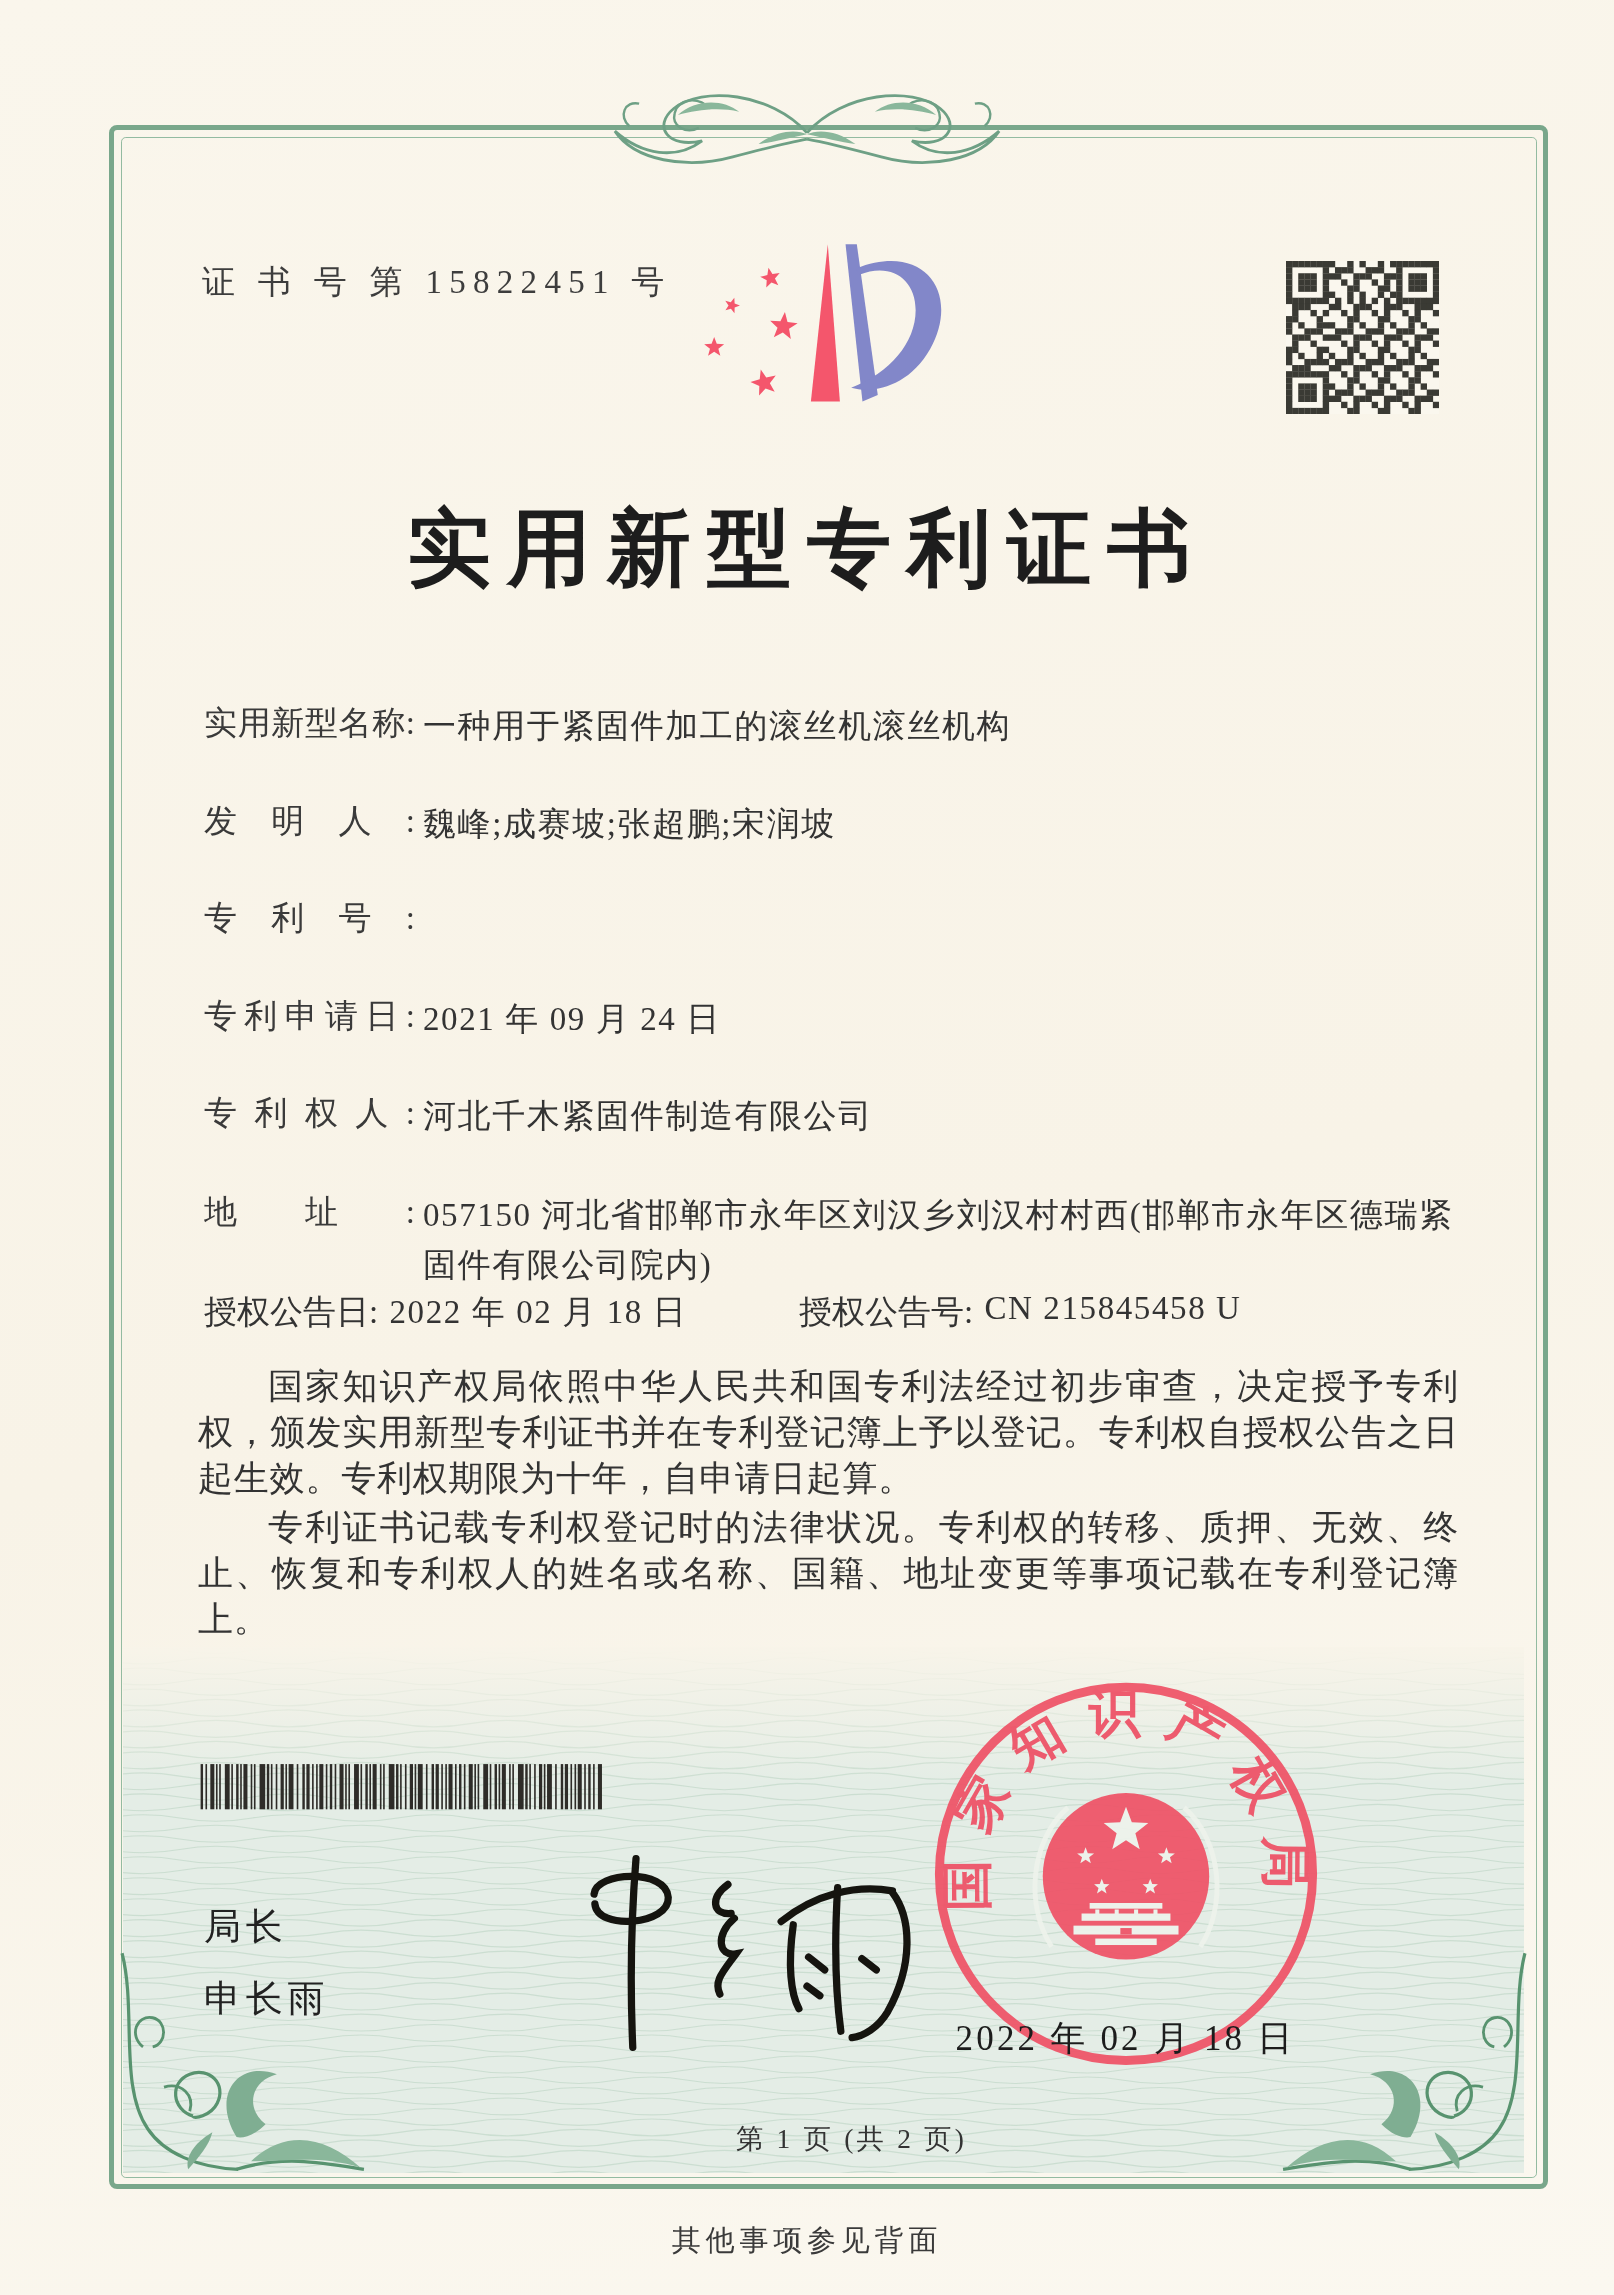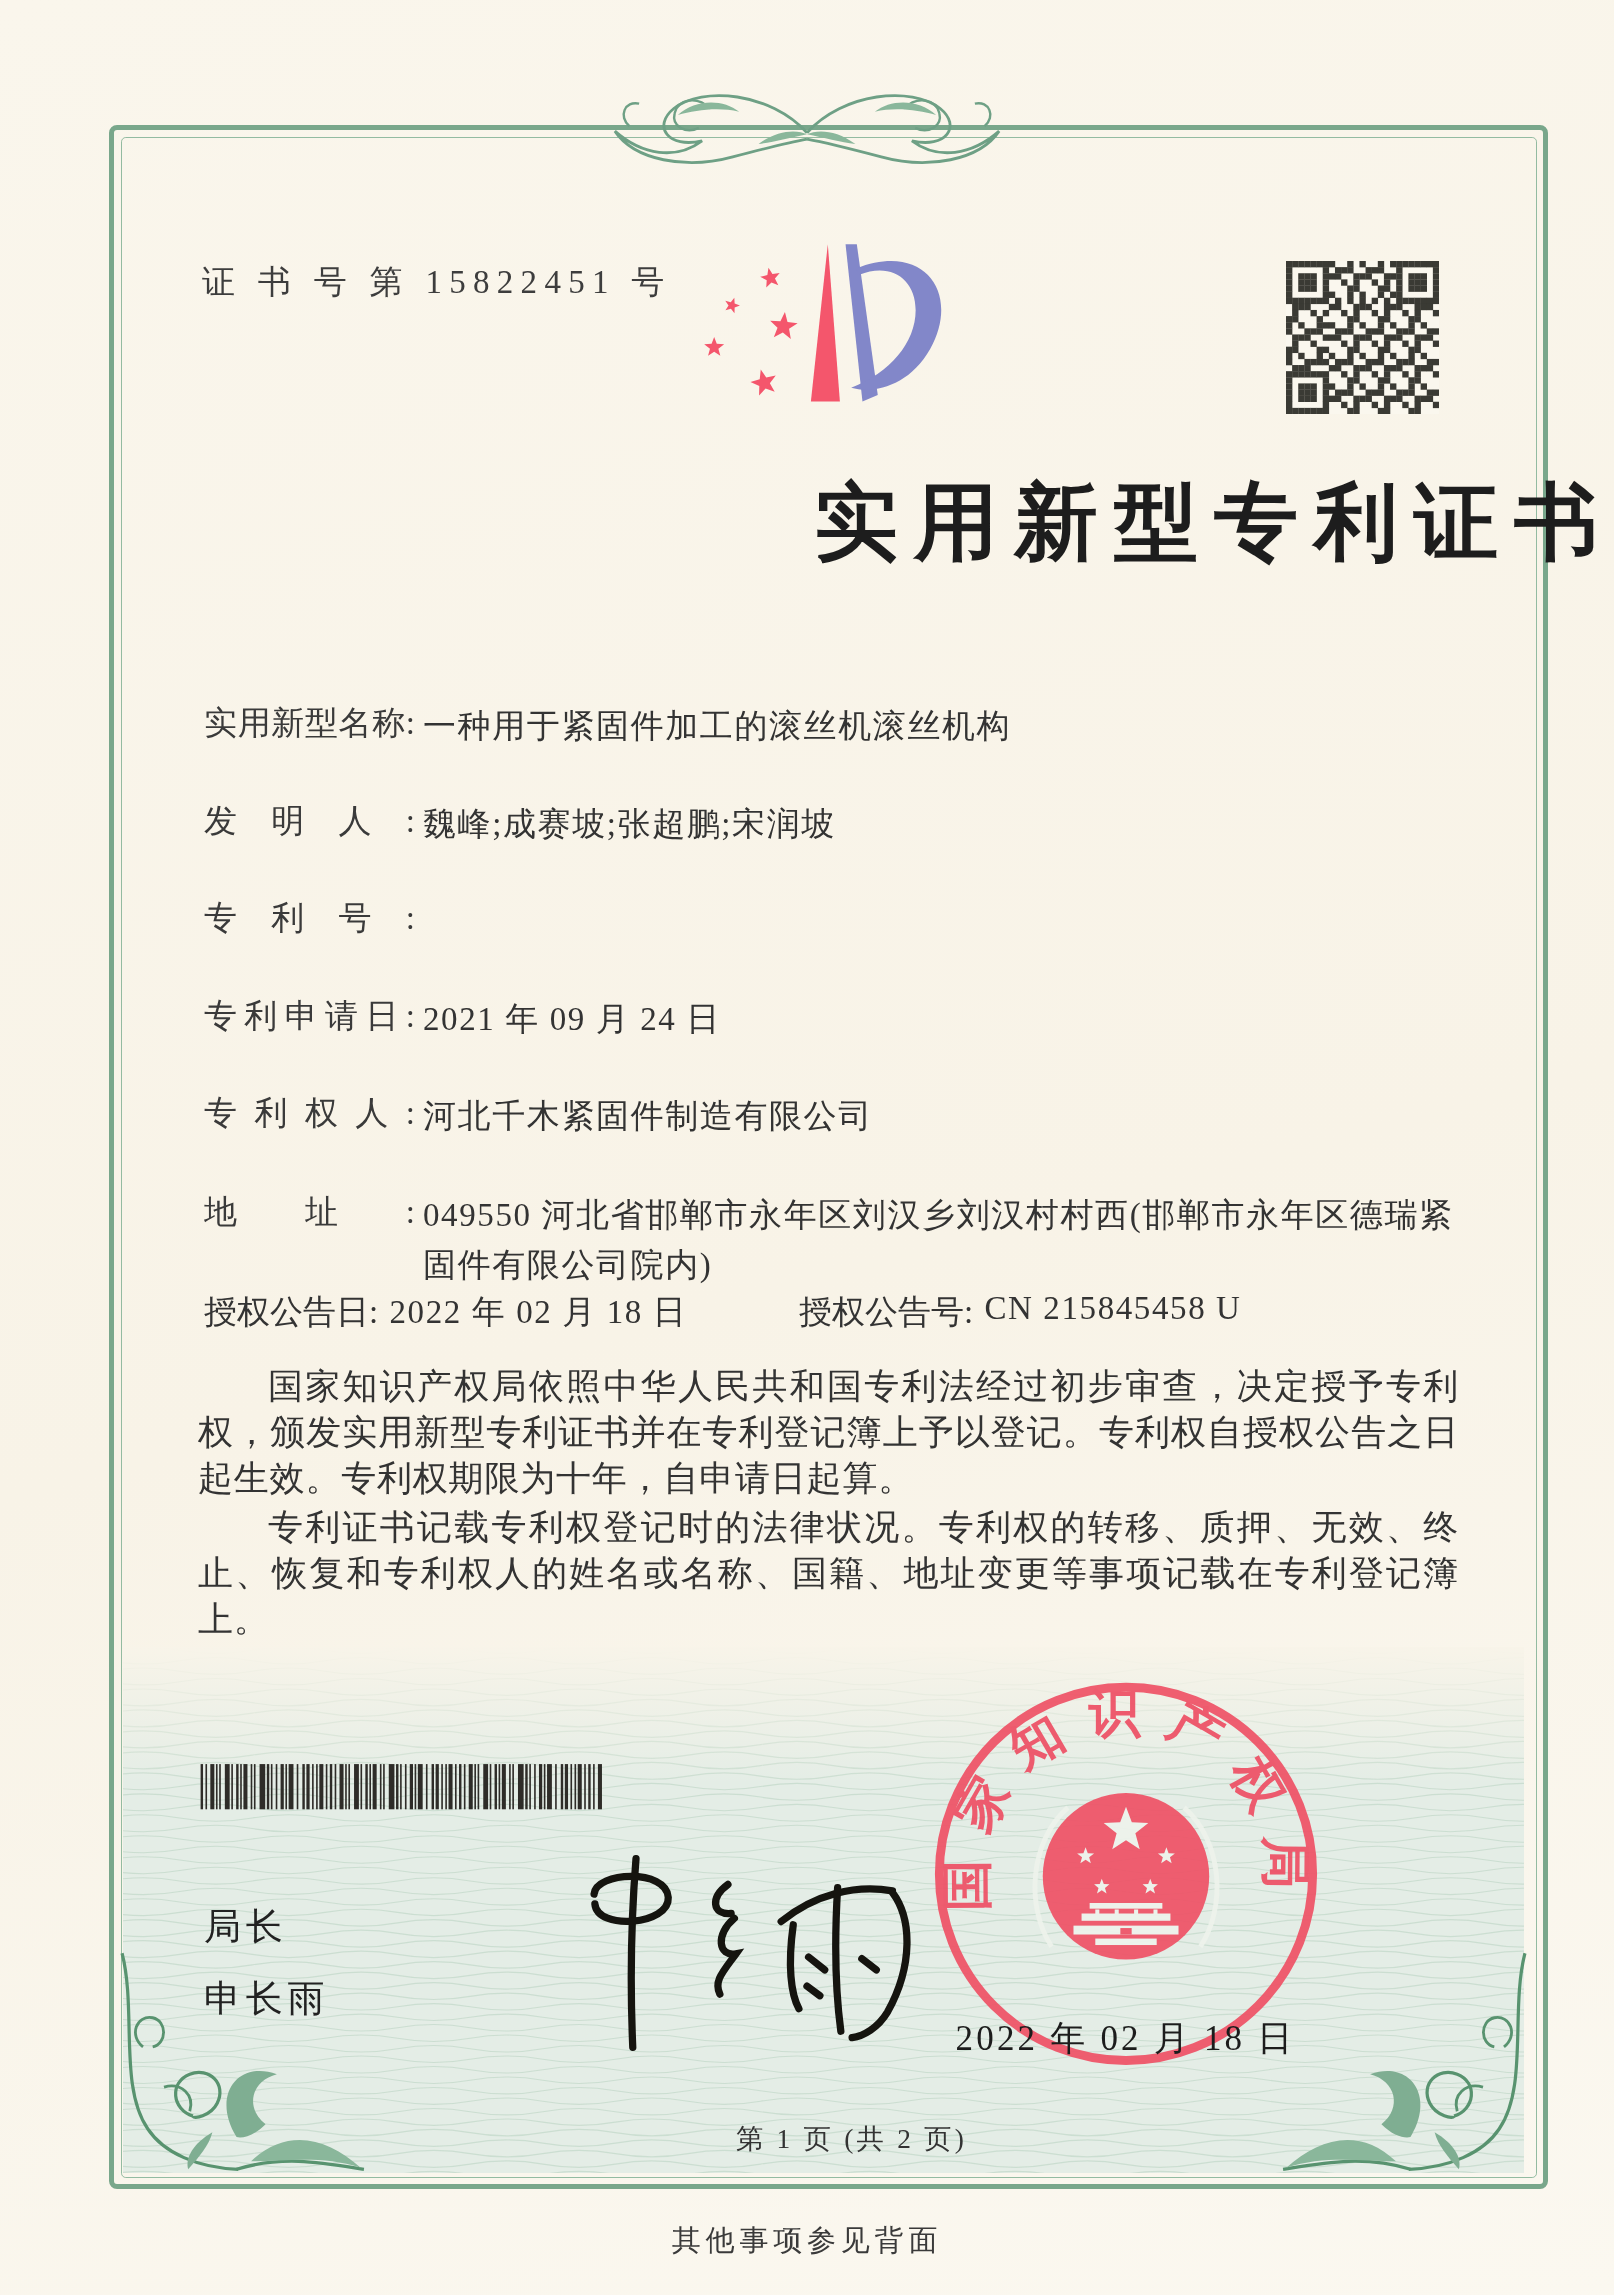--- a/index.html
+++ b/index.html
@@ -10,21 +10,21 @@
   
   .frame{left:109px;top:125px;width:1429px;height:2054px;border:5.6px solid #79a78b;
          border-radius:8px;z-index:3;pointer-events:none;}
   .frame-inner{position:absolute;left:6.5px;top:6.5px;right:6.5px;bottom:6.5px;
                border:1.6px solid #93bba1;border-radius:4.8px;}
   
   .texture{left:123px;top:1647px;width:1401px;height:526px;z-index:1;background:#e4ede6;overflow:hidden;}
   .texture-fade{position:absolute;left:0;top:0;width:100%;height:137px;z-index:2;
                 background:linear-gradient(#f8f4e9,rgba(248,244,233,0));}
   .cert-no{left:202px;top:260px;font-size:33px;letter-spacing:7.3px;color:#3d3d3d;z-index:4;}
-  .title{left:0;top:466px;width:1614px;text-align:right;font-size:84px;font-weight:bold;
+  .title{left:0;top:492px;width:1614px;text-align:center;font-size:84px;font-weight:bold;
          letter-spacing:16px;color:#1d1d1d;z-index:4;}
   .frow{position:absolute;left:204px;width:1259px;display:flex;font-size:33px;color:#333;z-index:4;}
   .flabel{flex:0 0 211px;text-align:justify;text-align-last:justify;color:#3a3a3a;}
   .fvalue{flex:1;padding-left:8px;line-height:50px;letter-spacing:1.6px;}
   .grant-group{position:absolute;top:0;display:flex;font-size:33px;color:#333;}
   .body-text{left:198px;top:1364px;width:1261px;z-index:4;}
   .body-text p{margin:0 0 3.2px 0;font-size:35px;line-height:46px;text-indent:2em;
                text-align:justify;color:#333;letter-spacing:0.8px;}
   .barcode{left:199px;top:1764px;z-index:4;}
   .role{left:204px;top:1902px;font-size:37px;letter-spacing:4.8px;z-index:4;color:#222;
@@ -503,21 +503,21 @@
   <div class="frow" style="top:994px">
     <span class="flabel">专利申请日:</span>
     <span class="fvalue">2021 年 09 月 24 日</span>
   </div>
   <div class="frow" style="top:1091px">
     <span class="flabel">专利权人:</span>
     <span class="fvalue">河北千木紧固件制造有限公司</span>
   </div>
   <div class="frow" style="top:1190px">
     <span class="flabel">地址:</span>
-    <span class="fvalue" style="max-width:1037px">049550 河北省邯郸市永年区刘汉乡刘汉村村西(邯郸市永年区德瑞紧固件有限公司院内)</span>
+    <span class="fvalue" style="max-width:1037px">057150 河北省邯郸市永年区刘汉乡刘汉村村西(邯郸市永年区德瑞紧固件有限公司院内)</span>
   </div>
   <div class="frow" style="top:1290px">
     <div class="grant-group" style="left:0">
       <span>授权公告日:</span>
       <span style="padding-left:11.3px;letter-spacing:1.6px">2022 年 02 月 18 日</span>
     </div>
     <div class="grant-group" style="left:595px">
       <span>授权公告号:</span>
       <span style="padding-left:11.3px;letter-spacing:1.6px">CN 215845458 U</span>
     </div>

